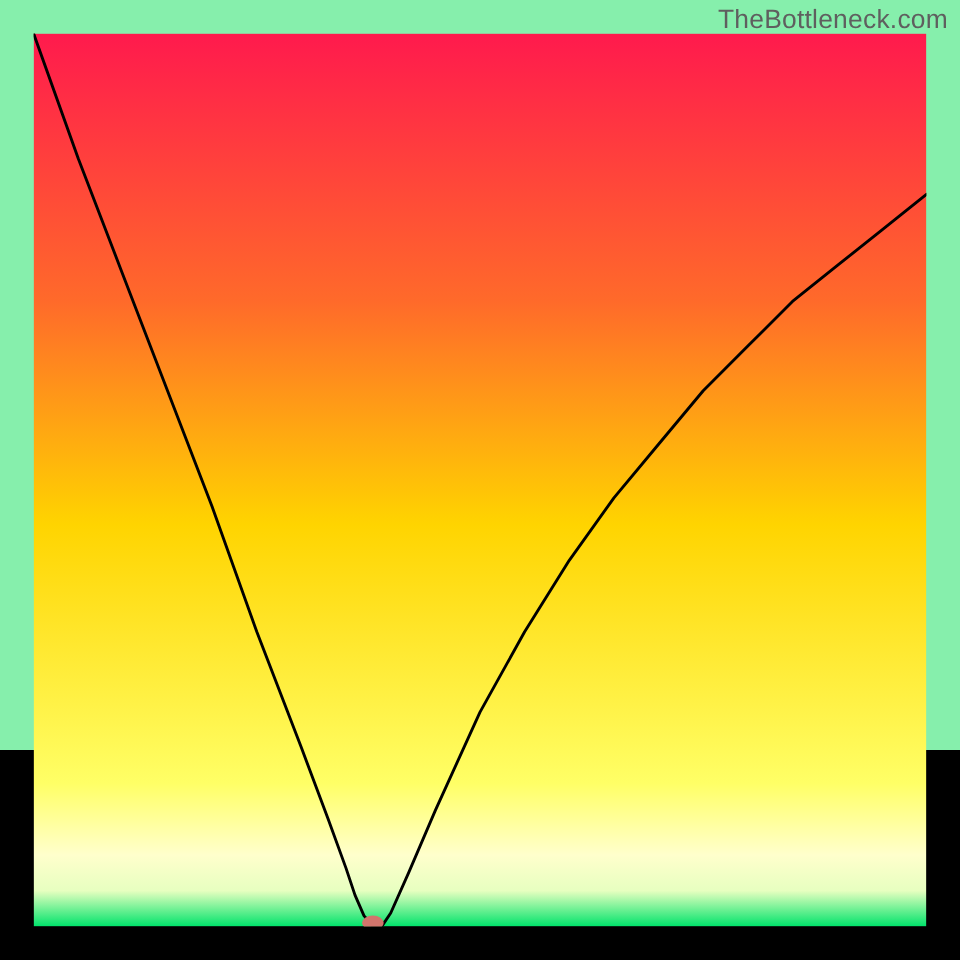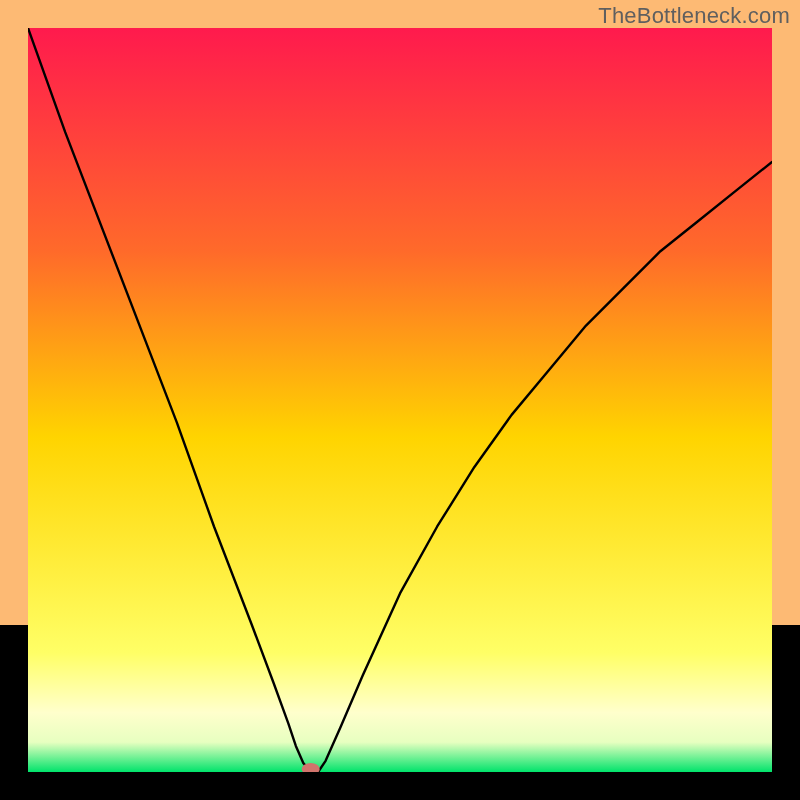--- a/index.html
+++ b/index.html
@@ -10,21 +10,21 @@
     background: #000;
     overflow: hidden;
     font-family: Arial, Helvetica, sans-serif;
   }
   .frame {
     position: absolute;
     top: 0;
     left: 0;
     width: 800px;
     height: 625px;
-    background: #fdba74;
+    background: #86efac;
   }
   .watermark {
     position: absolute;
     top: 3px;
     right: 10px;
     color: #5f5f5f;
     font-size: 22px;
     font-weight: 500;
     letter-spacing: 0.2px;
     user-select: none;

